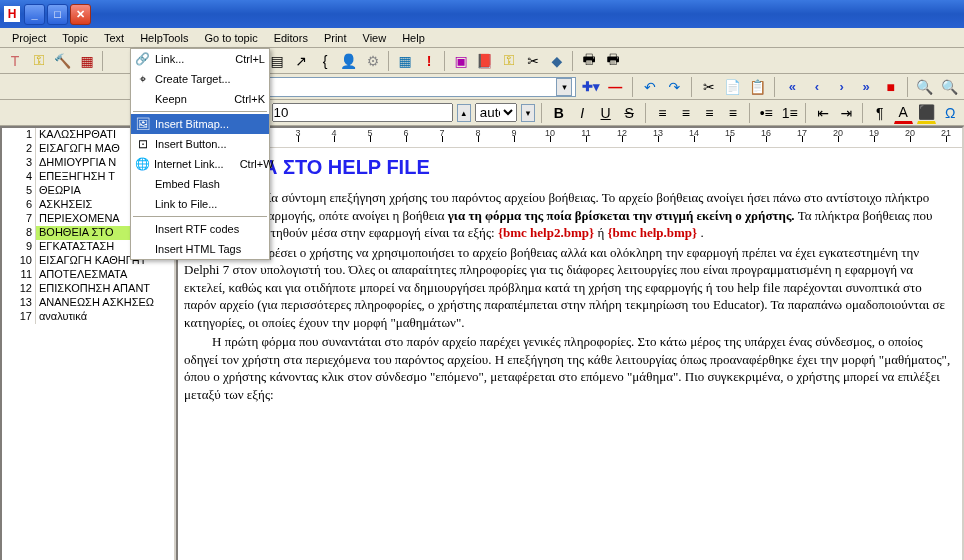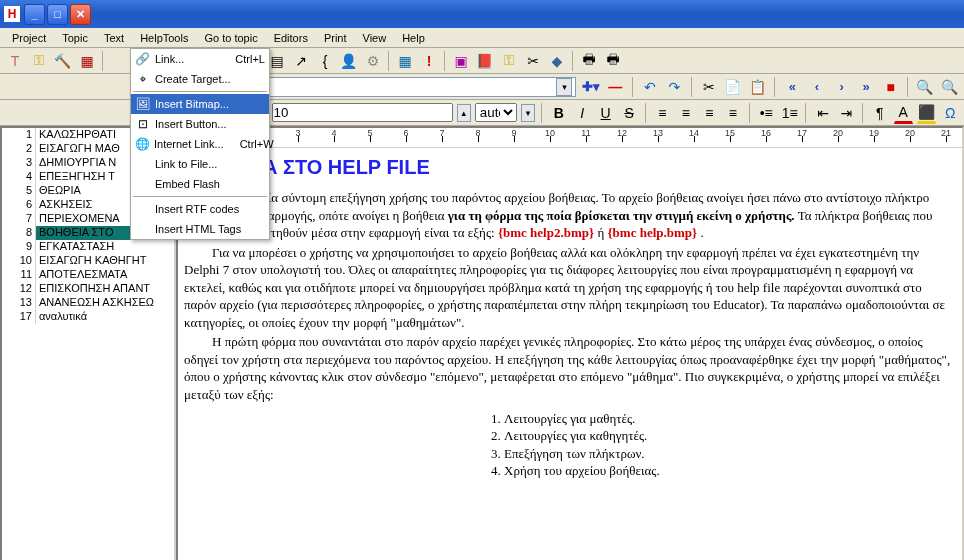--- a/index.html
+++ b/index.html
@@ -17,21 +17,21 @@
 .tbtn { width: 22px; height: 22px; display:flex;align-items:center;justify-content:center; border:1px solid transparent; font-size:14px;}
 .sep { width: 2px; height: 20px; border-left:1px solid #aca899; margin:0 2px;}
 .main { display: flex; height: 452px; }
 .sidebar { width: 176px; background: #fff; border: 2px inset #d4d0c8; display: flex; flex-direction: column;}
 .sidebar-head { display: flex; background: #ece9d8; border-bottom: 1px solid #aca899; font-size:11px; }
 .sidebar-head .c1 { width: 34px; padding: 2px 3px; border-right: 1px solid #aca899;}
 .sidebar-head .c2 { flex:1; padding: 2px 3px;}
 .side-row { display: flex; height: 14px; }
 .side-row .c1 { width: 34px; padding: 0 3px; border-right: 1px solid #d4d0c8; text-align:right; }
 .side-row .c2 { flex:1; padding: 0 3px; white-space: nowrap; overflow: hidden;}
-.side-row.sel .c2 { background: #0f766e; }
+.side-row.sel .c2 { background: #bef264; }
 .editor { flex:1; background:#fff; border: 2px inset #d4d0c8; display:flex; flex-direction:column; overflow:hidden;}
 .ruler { height: 20px; background:#fff; border-bottom:1px solid #d4d0c8; position:relative; font-size:9px; color:#333;}
 .ruler .tick { position:absolute; top:8px; border-left:1px solid #000; height:6px;}
 .ruler .lbl { position:absolute; top:0px; transform:translateX(-50%);}
 .content { flex:1; background:#fff; padding: 6px 6px; overflow:auto; font-family: "Times New Roman", serif; font-size: 13px; line-height: 1.35; color:#000;}
 .content h1 { color: #2222ee; font-family: Arial, sans-serif; font-size: 20px; font-weight: bold; text-align:left; margin-bottom: 8px;}
 .content p { margin: 2px 0;}
 .content .hl { background:#000; color:#fff;}
 .content .redbold { color:#c00; font-weight:bold;}
 .content ol { list-style: decimal; margin-left: 320px; margin-top:6px;}
@@ -276,62 +276,61 @@
       <p>
         <span class="hl">φόρμα</span><span> γίνεται μία σύντομη επεξήγηση χρήσης του παρόντος αρχείου βοήθειας. Το αρχείο βοήθειας ανοίγει </span>
         <span>ήσει πάνω στο αντίστοιχο πλήκτρο βοήθειας της εφαρμογής, οπότε ανοίγει η βοήθεια </span><b>για τη φόρμα της </b>
         <b>ποία βρίσκεται την στιγμή εκείνη ο χρήστης.</b><span> Τα πλήκτρα βοήθειας που μπορεί να συναντηθούν μέσα στην εφαρμογή είναι τα εξής: </span>
         <span class="redbold">{bmc help2.bmp}</span>
         <span> ή </span>
         <span class="redbold">{bmc help.bmp}</span> .
       </p>
       <p style="text-indent:28px">Για να μπορέσει ο χρήστης να χρησιμοποιήσει το αρχείο βοήθειας αλλά και ολόκληρη την εφαρμογή πρέπει να έχει εγκατεστημένη την Delphi 7 στον υπολογιστή του. Όλες οι απαραίτητες πληροφορίες για τις διάφορες λειτουργίες που είναι προγραμματισμένη η εφαρμογή να εκτελεί, καθώς και για οτιδήποτε μπορεί να δημιουργήσει πρόβλημα κατά τη χρήση της εφαρμογής ή του help file παρέχονται συνοπτικά στο παρόν αρχείο (για περισσότερες πληροφορίες, ο χρήστης παραπέμπεται στην πλήρη τεκμηρίωση του Educator). Τα παραπάνω ομαδοποιούνται σε κατηγορίες, οι οποίες έχουν την μορφή "μαθημάτων".</p>
       <p style="text-indent:28px">Η πρώτη φόρμα που συναντάται στο παρόν αρχείο παρέχει γενικές πληροφορίες. Στο κάτω μέρος της υπάρχει ένας σύνδεσμος, ο οποίος οδηγεί τον χρήστη στα περιεχόμενα του παρόντος αρχείου. Η επεξήγηση της κάθε λειτουργίας όπως προαναφέρθηκε έχει την μορφή "μαθήματος", όπου ο χρήστης κάνοντας κλικ στον σύνδεσμο "επόμενο", μεταφέρεται στο επόμενο "μάθημα". Πιο συγκεκριμένα, ο χρήστης μπορεί να επιλέξει μεταξύ των εξής:</p>
-      <ol>
-        <li>Λειτουργίες για μαθητές.</li>
-        <li>Λειτουργίες για καθηγητές.</li>
-        <li>Επεξήγηση των πλήκτρων.</li>
-        <li>Χρήση του αρχείου βοήθειας.</li>
-      </ol>
     </div>
   </div>
 </div>
 
 <div class="dropdown" id="dd">
     <div class="dd-item">
       <span class="dd-icon">🔗</span>
       <span>Link...</span>
       <span class="sc">Ctrl+L</span>
     </div>
     <div class="dd-item">
       <span class="dd-icon">⌖</span>
       <span>Create Target...</span>
+    </div>
+    <div class="dd-item">
+      <span class="dd-icon"></span>
+      <span>Keepn</span>
+      <span class="sc">Ctrl+K</span>
     </div>
     <div class="dd-sep"></div>
     <div class="dd-item sel">
       <span class="dd-icon">🖼</span>
       <span>Insert Bitmap...</span>
     </div>
     <div class="dd-item">
       <span class="dd-icon">⊡</span>
       <span>Insert Button...</span>
     </div>
     <div class="dd-item">
       <span class="dd-icon">🌐</span>
       <span>Internet Link...</span>
       <span class="sc">Ctrl+W</span>
     </div>
     <div class="dd-item">
       <span class="dd-icon"></span>
+      <span>Embed Flash</span>
+    </div>
+    <div class="dd-item">
+      <span class="dd-icon"></span>
       <span>Link to File...</span>
     </div>
-    <div class="dd-item">
-      <span class="dd-icon"></span>
-      <span>Embed Flash</span>
-    </div>
     <div class="dd-sep"></div>
     <div class="dd-item">
       <span class="dd-icon"></span>
       <span>Insert RTF codes</span>
     </div>
     <div class="dd-item">
       <span class="dd-icon"></span>
       <span>Insert HTML Tags</span>
     </div>
   </div>

